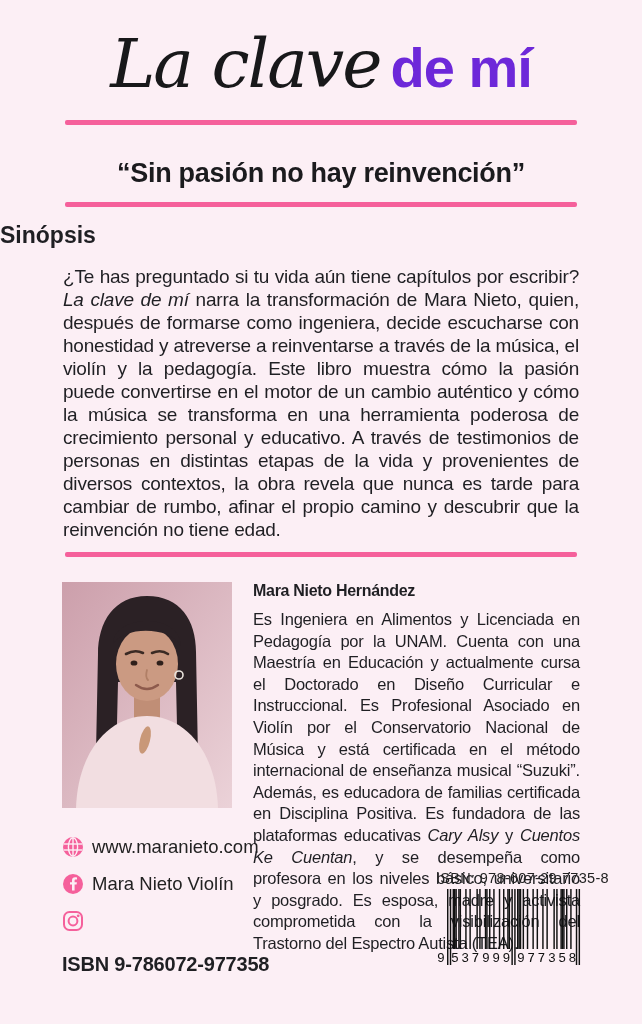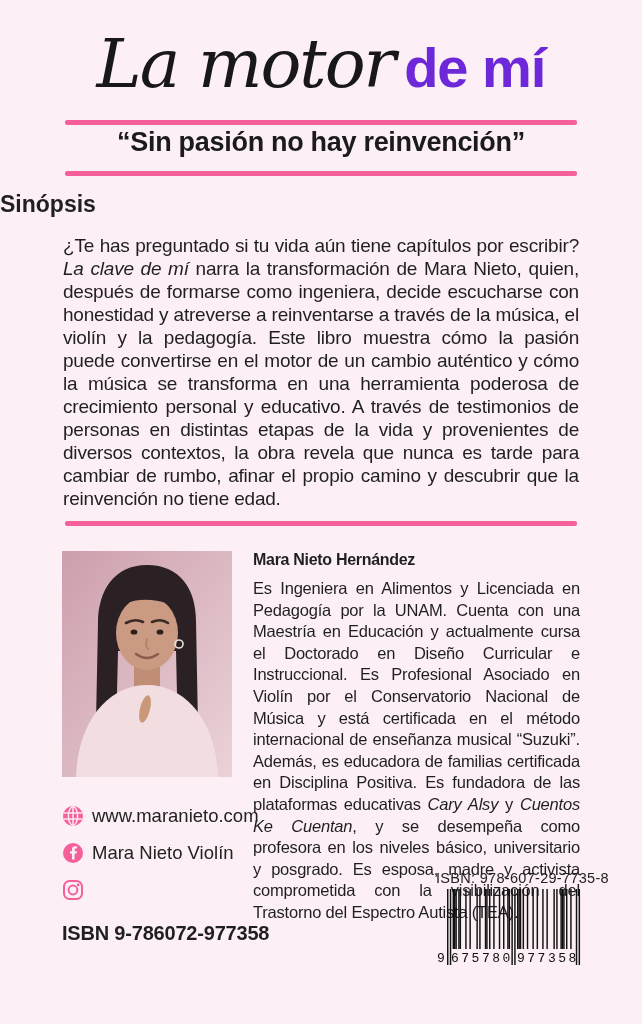--- a/index.html
+++ b/index.html
@@ -40,21 +40,21 @@
     width:512px;height:5px;
     margin:0 auto;
     background:#F5609B;
     border-radius:2px;
   }
   .d1{margin-top:10px;}
   .d2{margin-top:13px;}
   .d3{margin-top:11px;}
   
   .quote{
-    margin-top:2px;
+    margin-top:33px;
     text-align:center;
     font-size:27px;
     font-weight:700;
     color:#1b1b1e;
     letter-spacing:-0.3px;
   }
   
   .syn-heading{
     margin:15px 0 16px 0;
     font-size:23px;
@@ -146,21 +146,21 @@
   .bc-d9{left:0px;width:10px;letter-spacing:0 !important;}
   .bc-g1{left:15px;width:58px;}
   .bc-g2{left:81px;width:48px;}
 </style>
 </head>
 <body>
 
 <div class="page">
 
   <div class="title-block">
-    <span class="title-script">La motor</span><span class="title-accent">de mí</span>
+    <span class="title-script">La clave</span><span class="title-accent">de mí</span>
   </div>
 
   <div class="divider d1"></div>
 
   <div class="quote">“Sin pasión no hay reinvención”</div>
 
   <div class="divider d2"></div>
 
   <h2 class="syn-heading">Sinópsis</h2>
   <p class="syn-text"><span>¿Te has preguntado si tu vida aún tiene capítulos por escribir? </span><em>La clave de mí</em><span> narra la transformación de Mara Nieto, quien, después de formarse como ingeniera, decide escucharse con honestidad y atreverse a reinventarse a través de la música, el violín y la pedagogía. Este libro muestra cómo la pasión puede convertirse en el motor de un cambio auténtico y cómo la música se transforma en una herramienta poderosa de crecimiento personal y educativo. A través de testimonios de personas en distintas etapas de la vida y provenientes de diversos contextos, la obra revela que nunca es tarde para cambiar de rumbo, afinar el propio camino y descubrir que la reinvención no tiene edad.</span></p>
@@ -281,19 +281,19 @@
           <rect x="124.40" y="0" width="1.45" height="60"></rect>
           <rect x="125.80" y="0" width="1.45" height="60"></rect>
           <rect x="127.20" y="0" width="1.45" height="60"></rect>
           <rect x="130.00" y="0" width="1.45" height="60"></rect>
           <rect x="134.20" y="0" width="1.45" height="60"></rect>
           <rect x="139.80" y="0" width="1.45" height="76"></rect>
           <rect x="142.60" y="0" width="1.45" height="76"></rect>
         </svg>
       <div class="bc-digits">
         <span class="bc-d9">9</span>
-        <span class="bc-g1">675780</span>
+        <span class="bc-g1">537999</span>
         <span class="bc-g2">977358</span>
       </div>
     </div>
   </div>
 
 </div>
 
 </body></html>

